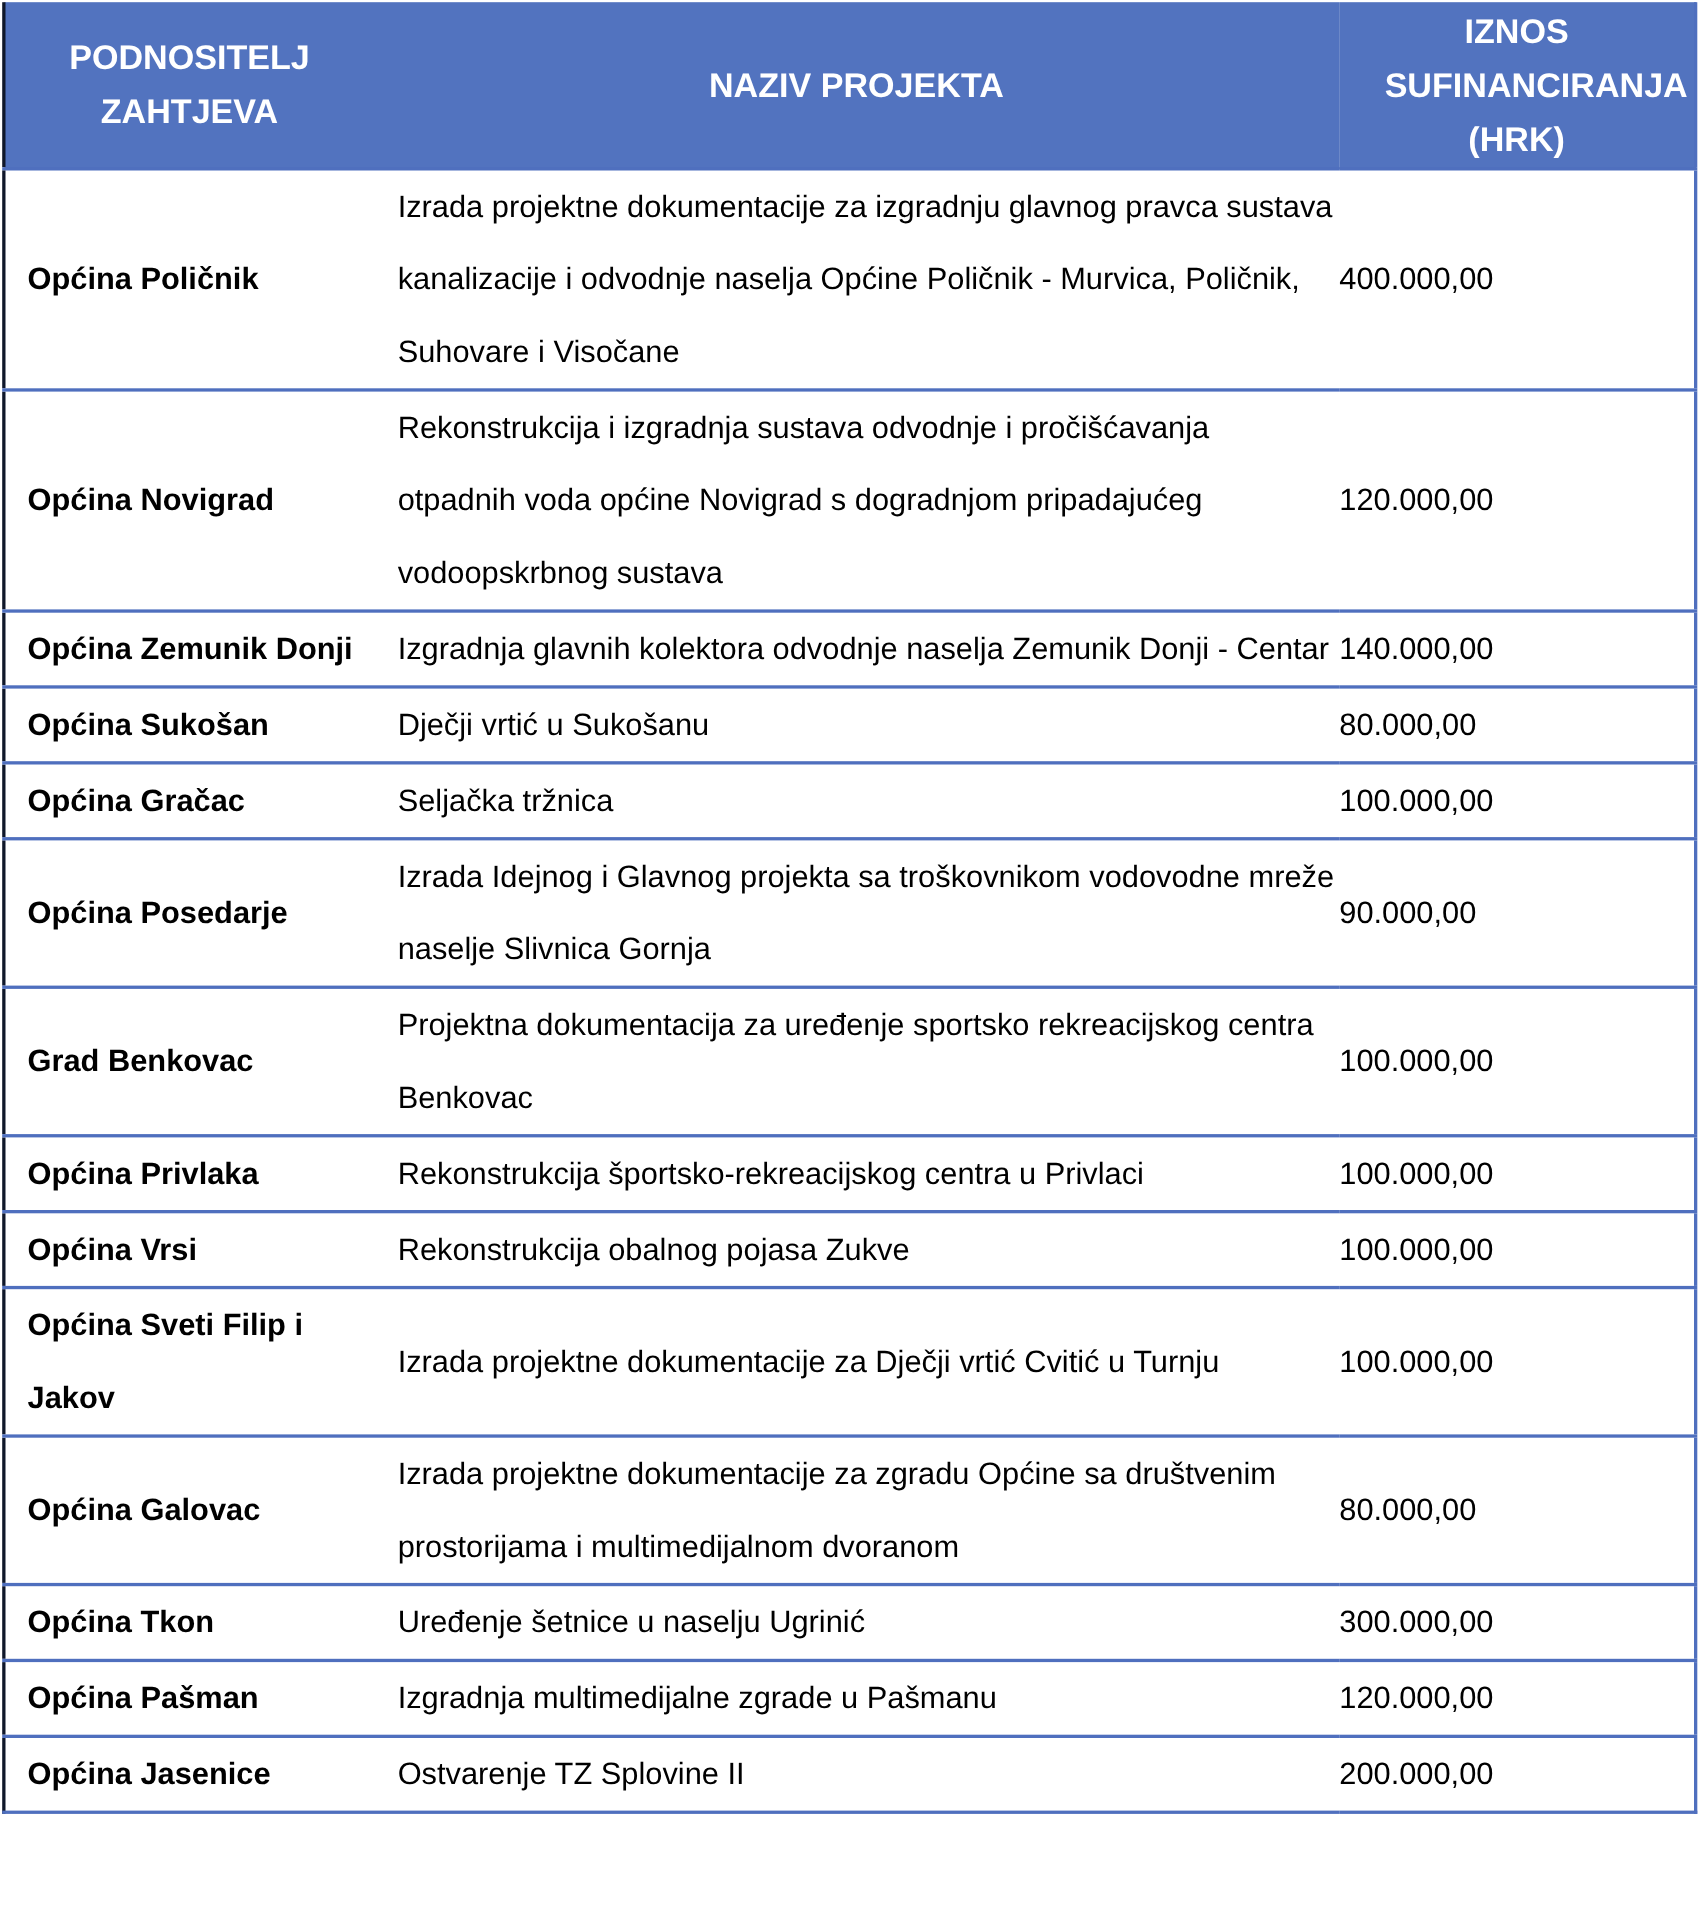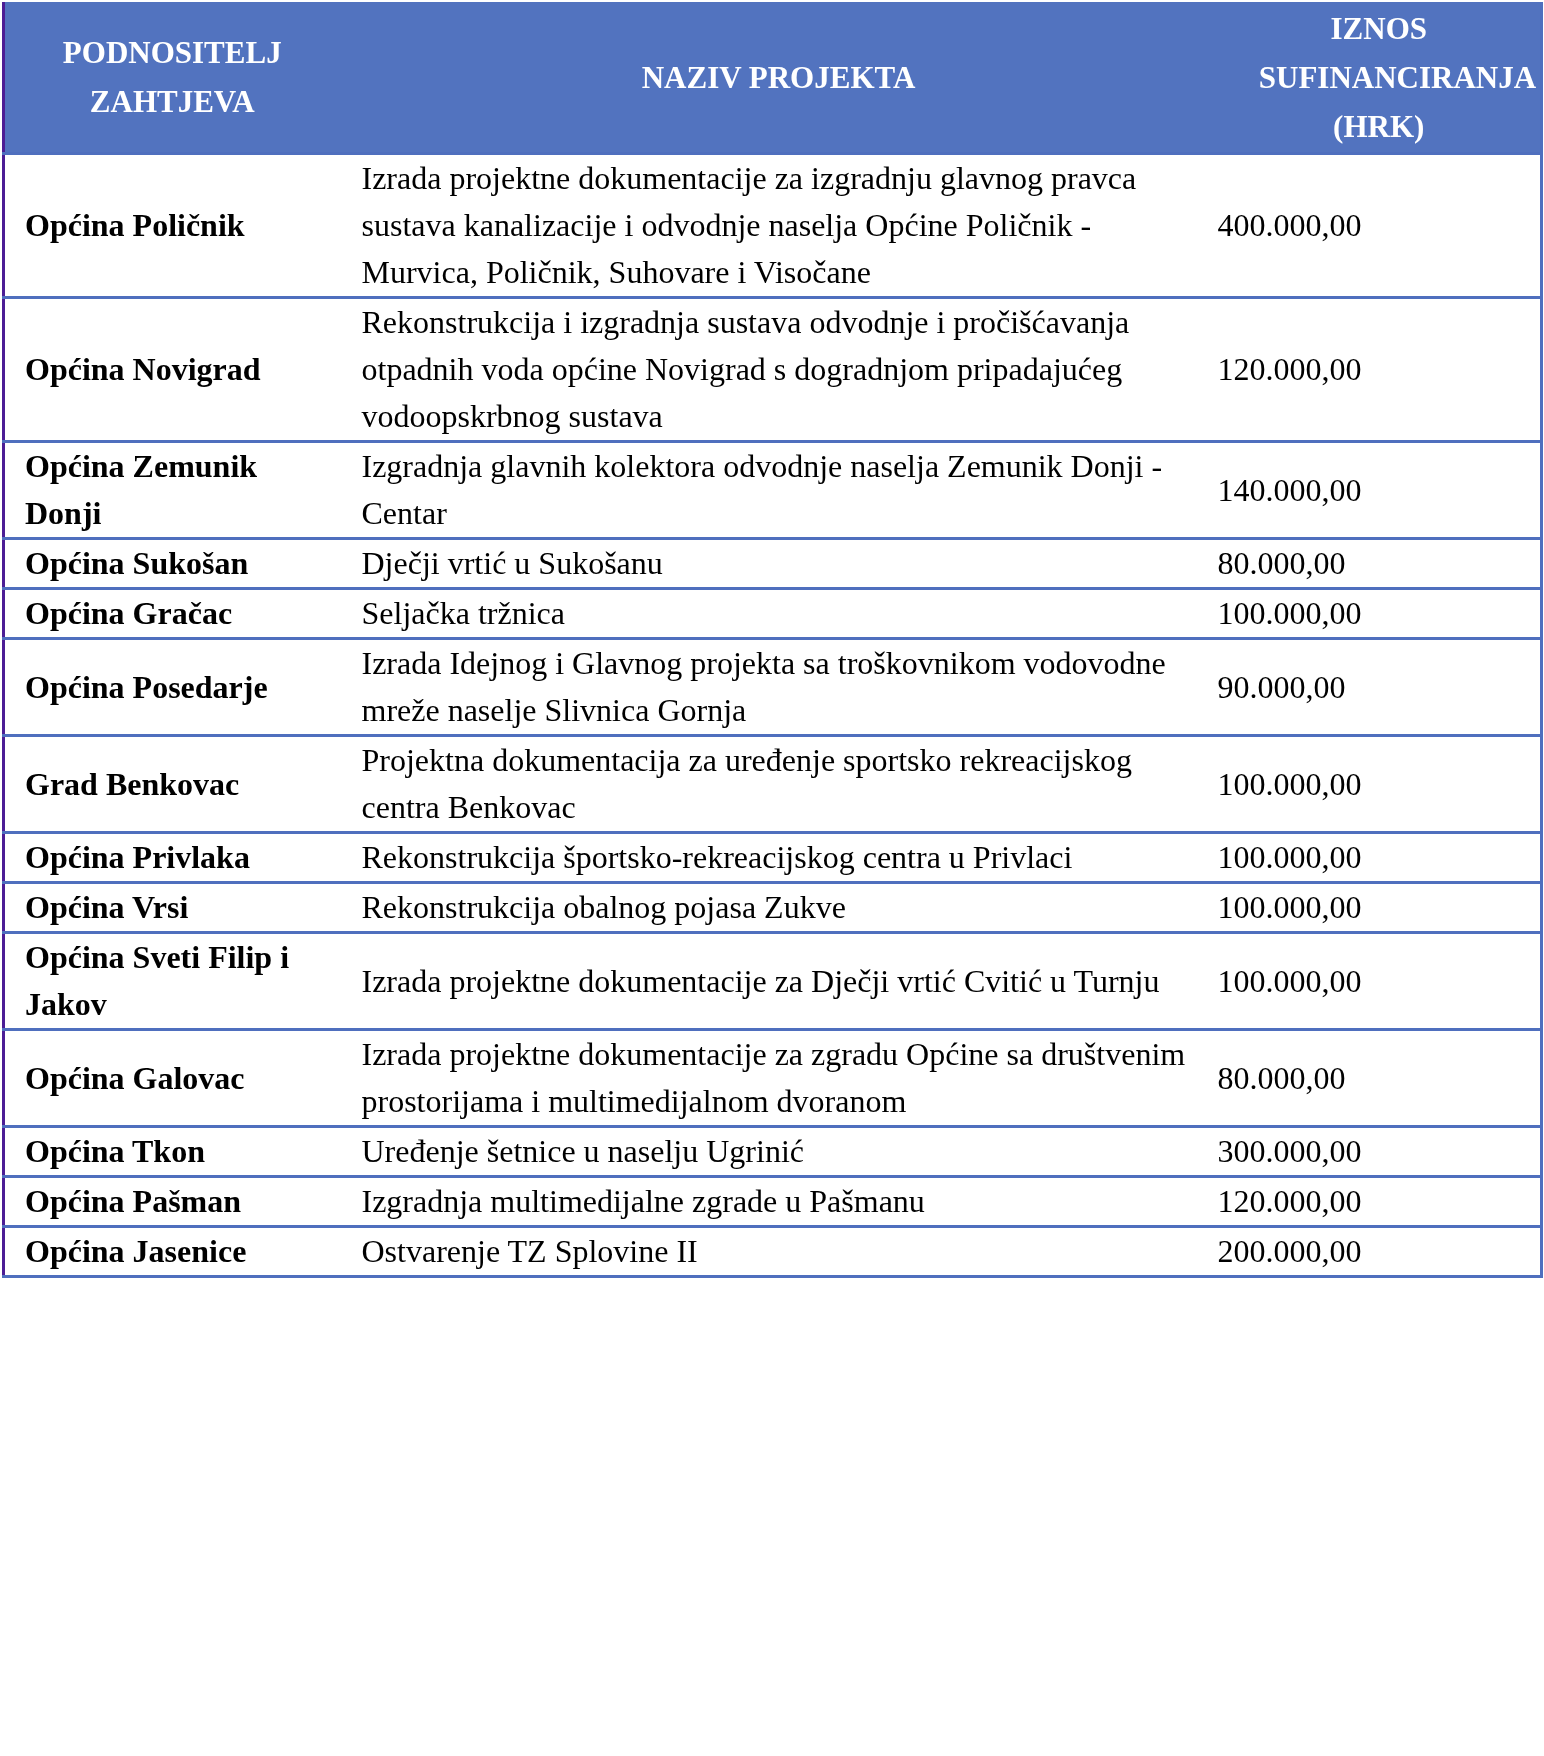--- a/index.html
+++ b/index.html
@@ -1,34 +1,34 @@
 <!DOCTYPE html>
 <html><head>
 <meta charset="utf-8">
 <style>
   html, body { margin: 0; padding: 0; background: #ffffff; }
   body { width: 1544px; height: 1756px; position: relative; overflow: hidden; }
   .tbl {
     position: absolute; left: 2px; top: 2px; width: 1538px;
     border-collapse: collapse; table-layout: fixed;
-    font-family: Liberation Serif, serif; color: #000;
-    border-left: 3px solid #4c1d95; border-right: 3px solid #4F6FBE;
+    font-family: Liberation Sans, sans-serif; color: #000;
+    border-left: 3px solid #0f172a; border-right: 3px solid #4F6FBE;
     border-bottom: 3px solid #4F6FBE;
   }
   .tbl col.c1 { width: 336px; }
   .tbl col.c2 { width: 878px; }
   .tbl col.c3 { width: 324px; }
   .tbl thead th {
     background: #5273BF; color: #ffffff; font-weight: bold;
     font-size: 31px; line-height: 49px; text-align: center; vertical-align: middle;
     height: 150px; padding: 0 6px; letter-spacing: 0px;
   }
   .tbl tbody td {
     border-top: 3px solid #4F6FBE;
-    font-size: 32px; line-height: 47px; vertical-align: middle;
+    font-size: 28px; line-height: 66px; vertical-align: middle;
     padding: 0 4px 0 0;
   }
   .tbl td.applicant { font-weight: bold; padding-left: 20px; }
   .tbl td.project { padding-left: 22px; }
   .tbl td.amount { }
 </style>
 </head>
 <body>
 
 <table class="tbl">

